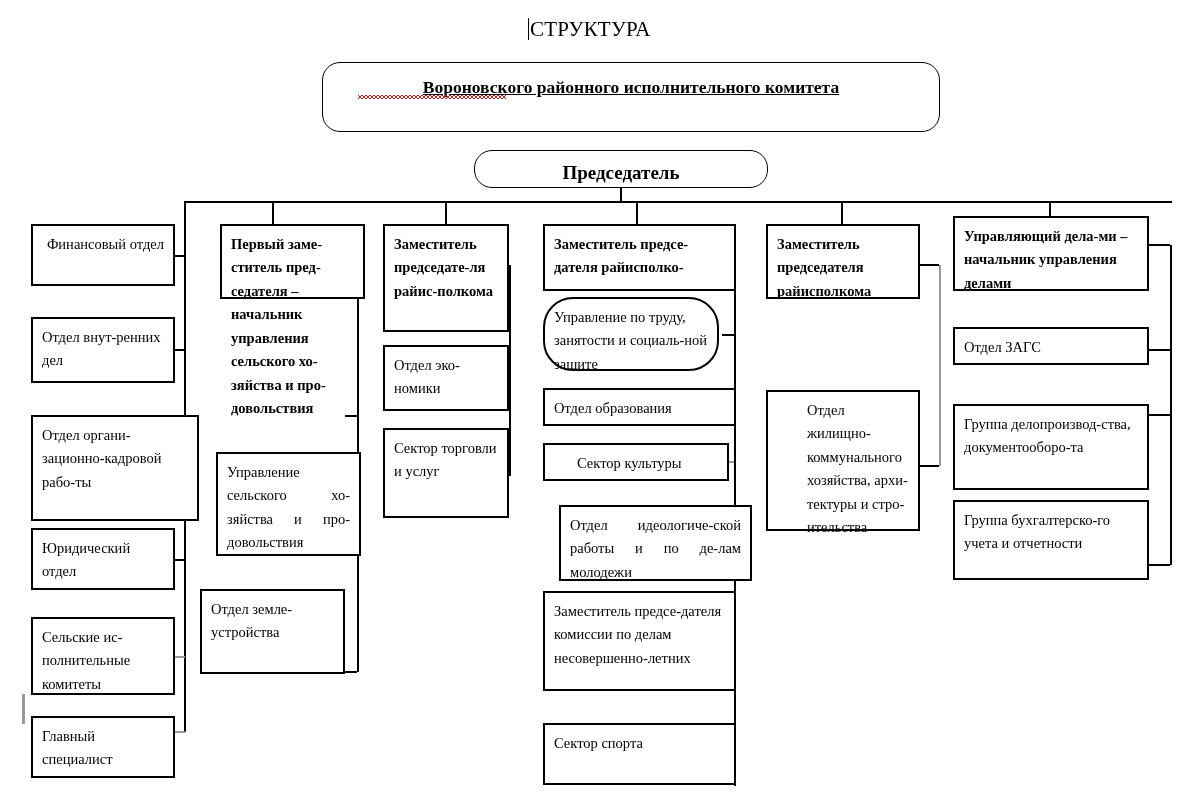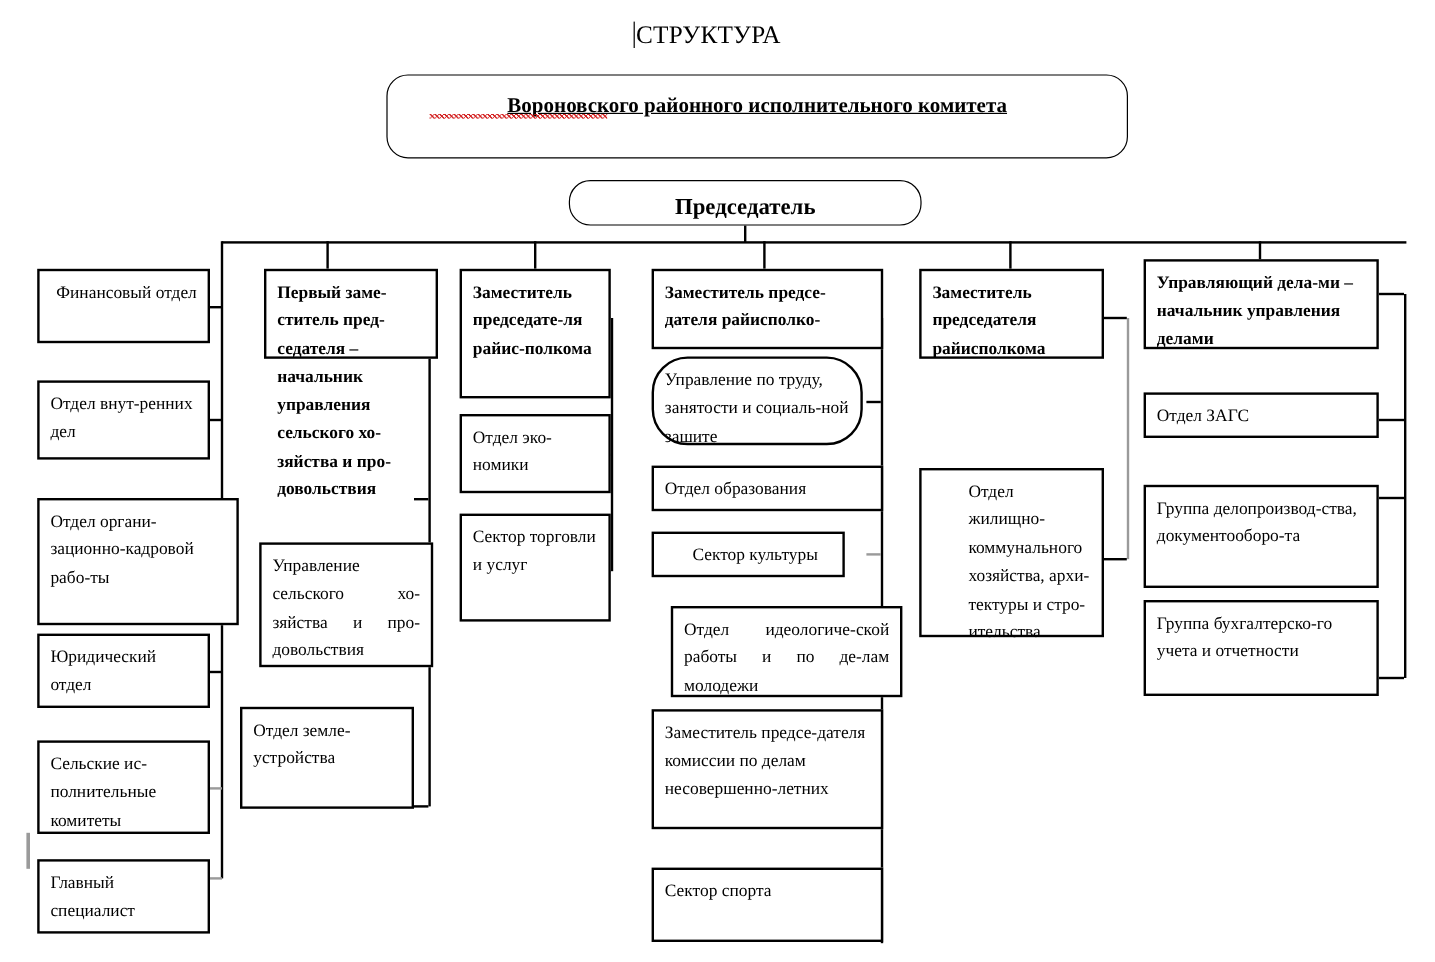--- a/index.html
+++ b/index.html
@@ -177,21 +177,21 @@
   <div class="ln h" style="left:722px;top:545px;width:12px;"></div>
   <div class="ln h" style="left:722px;top:643px;width:12px;"></div>
   <div class="ln hg" style="left:722px;top:775px;width:12px;"></div>
 
   <div class="box" style="left:543px;top:297px;width:176px;height:74px;border-radius:30px;">
     <span>Управление по труду, занятости и социаль-ной зашите</span>
   </div>
   <div class="box" style="left:543px;top:388px;width:193px;height:38px;">
     <span>Отдел образования</span>
   </div>
-  <div class="box" style="left:543px;top:443px;width:161px;height:38px;padding-left:32px;">
+  <div class="box" style="left:543px;top:443px;width:186px;height:38px;padding-left:32px;">
     <span>Сектор культуры</span>
   </div>
   <div class="box just" style="left:543px;top:505px;width:193px;height:76px;">
     <span>Отдел идеологиче-ской работы и по де-лам молодежи</span>
   </div>
   <div class="box" style="left:543px;top:591px;width:193px;height:100px;">
     <span>Заместитель предсе-дателя комиссии по делам несовершенно-летних</span>
   </div>
   <div class="box" style="left:543px;top:723px;width:193px;height:62px;">
     <span>Сектор спорта</span>

